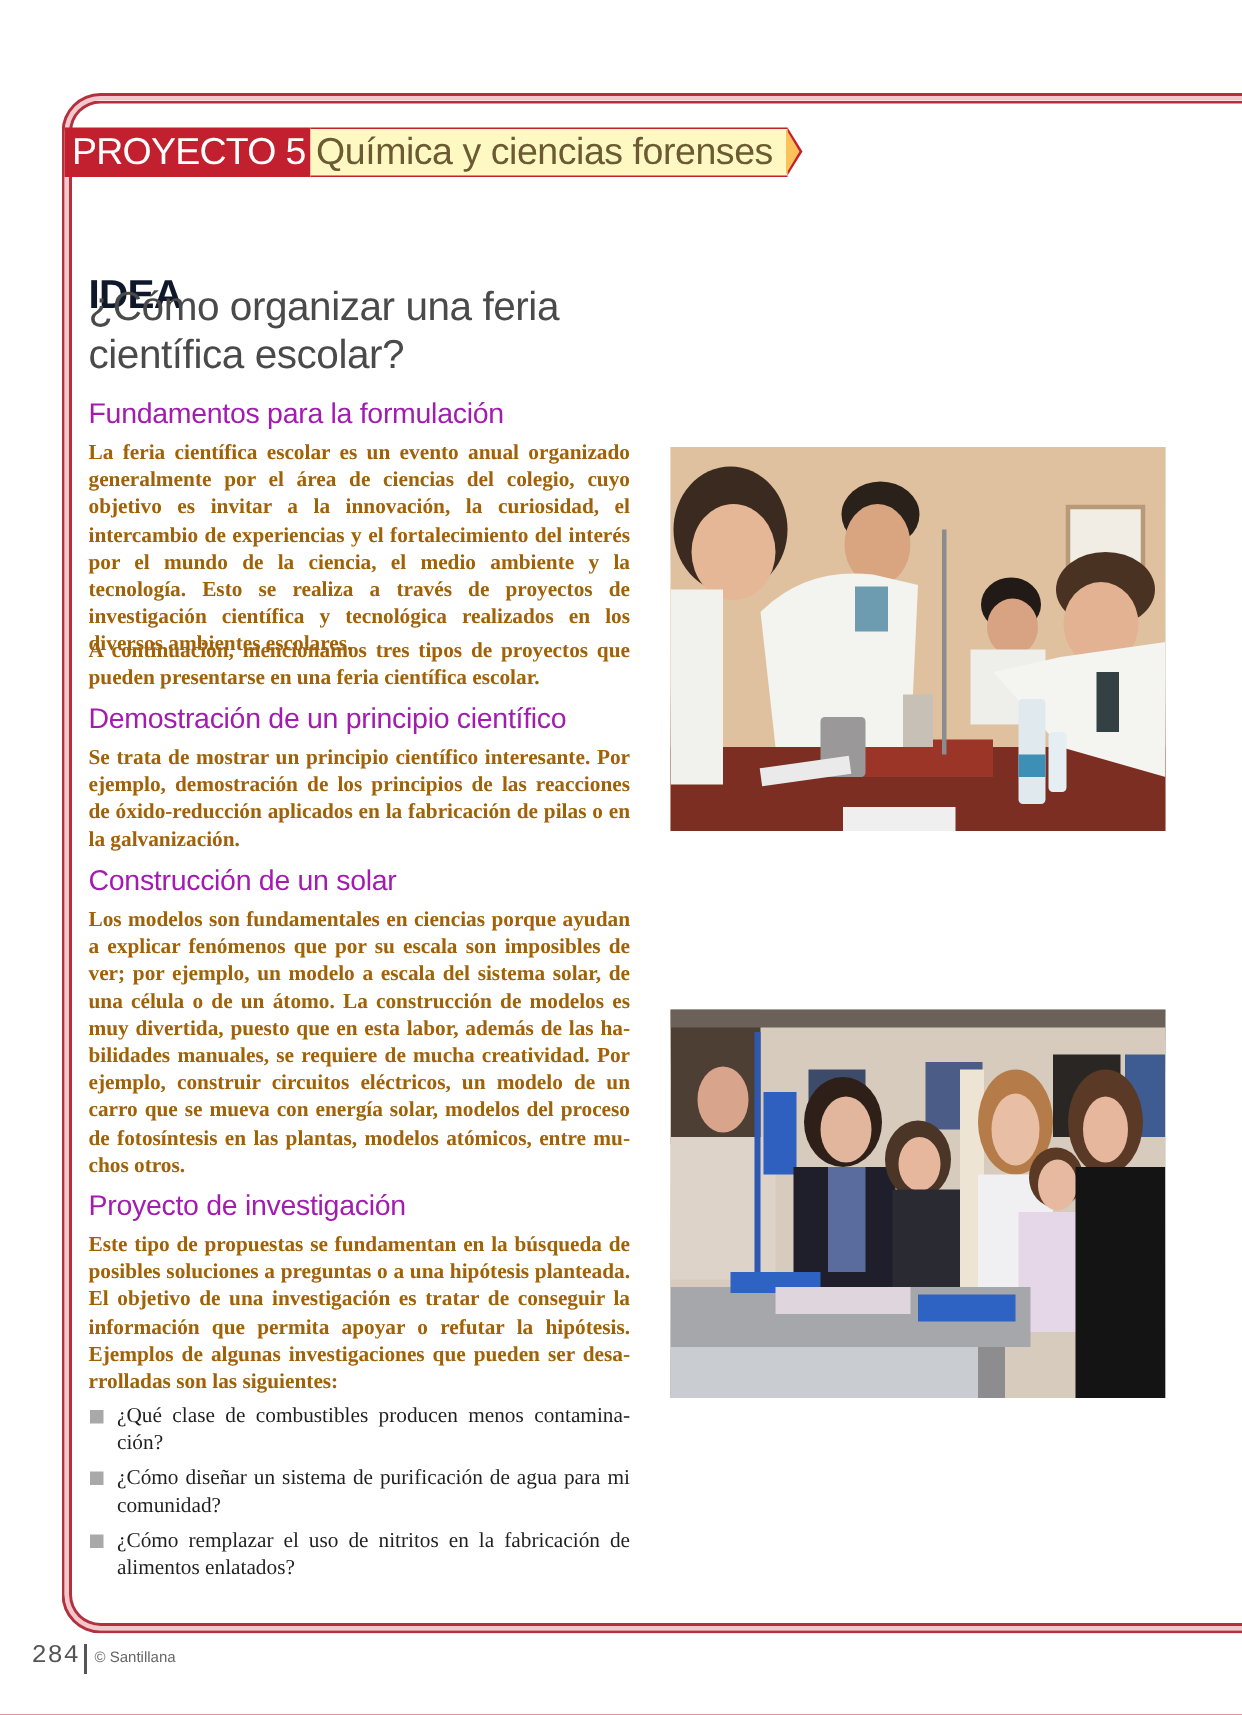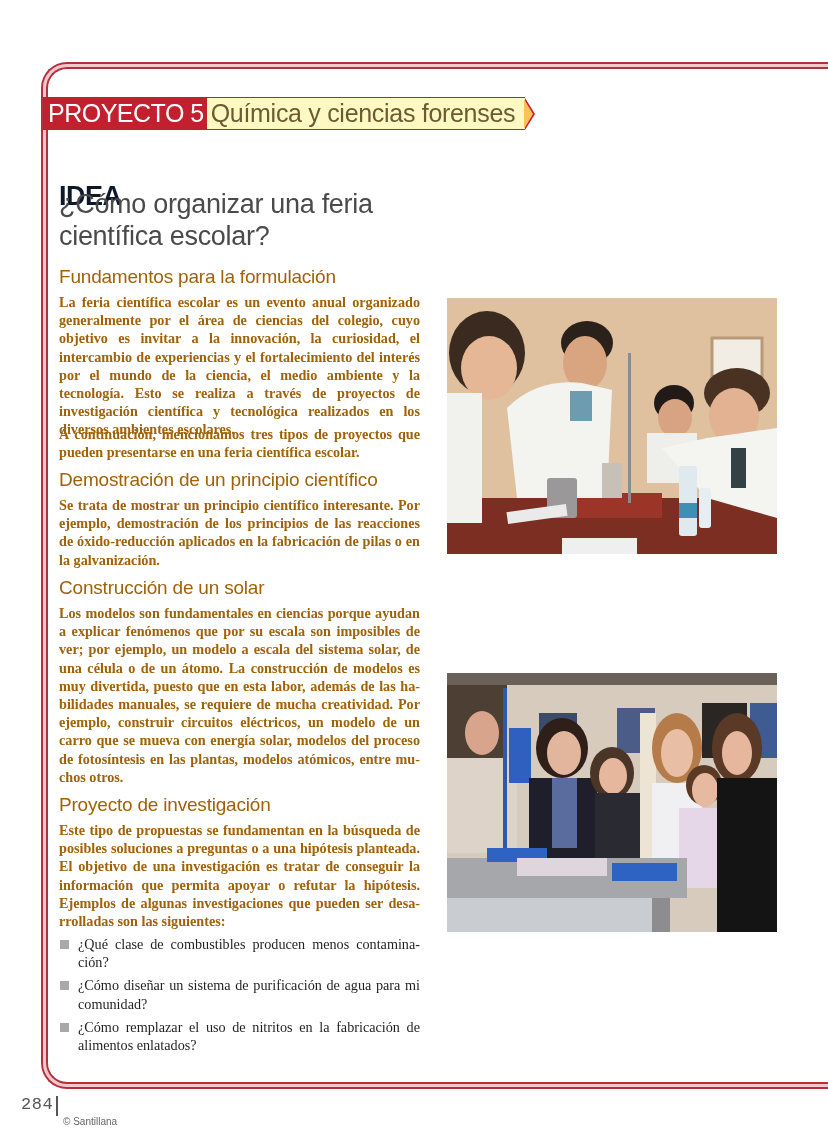--- a/index.html
+++ b/index.html
@@ -16,21 +16,21 @@
     position: absolute; left: 46px; top: 67px; width: 820px; height: 1017px;
     border: 2px solid #b3303d; border-right: none; border-radius: 21px 0 0 21px;
     box-sizing: border-box;
   }
   .frame-gap {
     position: absolute; left: 43px; top: 64px; width: 820px; height: 1023px;
     border: 3px solid #f3c7cb; border-right: none; border-radius: 24px 0 0 24px;
     box-sizing: border-box;
   }
 
-  .banner { position: absolute; left: 43px; top: 85px; height: 45px; display: flex; align-items: flex-end; }
+  .banner { position: absolute; left: 43px; top: 85px; height: 45px; display: flex; align-items: flex-start; }
   .banner-project {
     background: #c3202f; color: #ffffff; font-family: "Liberation Sans", sans-serif;
     font-size: 25px; line-height: 33px; padding: 0 3px 0 5px; letter-spacing: -0.5px;
   }
   .banner-topic {
     position: relative; background: #fef9c3; color: #6b5a32;
     font-family: "Liberation Sans", sans-serif; font-size: 25px; line-height: 31px;
     padding: 0 10px 0 4px; border-top: 1px solid #c3202f; border-bottom: 1px solid #c3202f;
     letter-spacing: -0.3px;
   }
@@ -48,41 +48,41 @@
     position: absolute; left: 59px; top: 149px; font-family: "Liberation Sans", sans-serif;
     font-weight: bold; font-size: 27px; color: #0f172a; letter-spacing: -0.5px; margin-top: 32px;
   }
   .idea-question {
     position: absolute; left: 59px; top: 188px; width: 360px; font-family: "Liberation Sans", sans-serif;
     font-size: 27px; line-height: 32px; color: #4a4a4a; letter-spacing: -0.3px;
   }
 
   .section-title {
     position: absolute; left: 59px; font-family: "Liberation Sans", sans-serif;
-    font-size: 19px; color: #a16207; letter-spacing: -0.2px; white-space: nowrap;
+    font-size: 19px; color: #a21caf; letter-spacing: -0.2px; white-space: nowrap;
   }
   .para {
     position: absolute; left: 59px; width: 361px; font-size: 14.2px; line-height: 18.2px;
     text-align: justify; hyphens: manual; color: #a16207; margin: 0; font-weight: bold;
   }
 
   .bullet-list { position: absolute; left: 59px; top: 935px; width: 361px; margin: 0; padding: 0; list-style: none; }
   .bullet-item { position: relative; padding-left: 19px; font-size: 14.2px; line-height: 18.2px; margin-bottom: 5px; text-align: justify; }
   .bullet-square { position: absolute; left: 1px; top: 5px; width: 9px; height: 9px; background: #a9a9a9; }
 
   .photo { position: absolute; left: 447px; width: 330px; overflow: hidden; }
   .photo-1 { top: 298px; height: 256px; background: linear-gradient(180deg, #d9b896 0%, #e5c7a4 35%, #cfc3bb 60%, #8b3a2a 82%, #7a2f24 100%); }
   .photo-2 { top: 673px; height: 259px; background: linear-gradient(180deg, #6b5a4a 0%, #d7cbbd 18%, #cbbfb2 45%, #a9a6a4 70%, #8f8f8f 100%); }
 
   .footer-page {
     position: absolute; left: 21px; top: 1095px; font-family: "Liberation Mono", monospace; font-size: 17px;
     color: #555555; letter-spacing: 0.5px;
   }
   .footer-sep { position: absolute; left: 56px; top: 1096px; width: 1.5px; height: 20px; background: #555555; }
-  .footer-copy { position: absolute; left: 63px; top: 1100px; font-family: "Liberation Sans", sans-serif; font-size: 10px; color: #666666; margin-top: 16px; }
+  .footer-copy { position: absolute; left: 63px; top: 1100px; font-family: "Liberation Sans", sans-serif; font-size: 10px; color: #666666; }
 </style>
 </head>
 <body>
 
 <div class="frame-gap"></div>
 <div class="frame-outer"></div>
 <div class="frame-inner"></div>
 
 <div class="banner">
   <div class="banner-project">PROYECTO 5</div>

